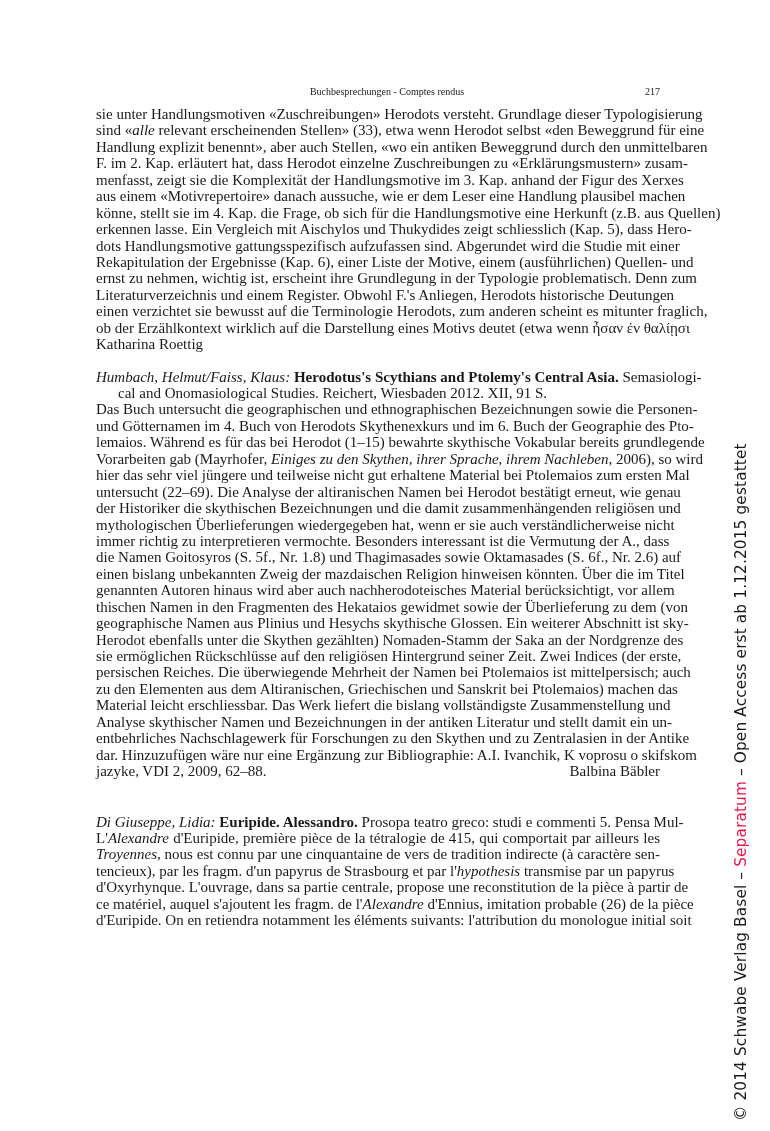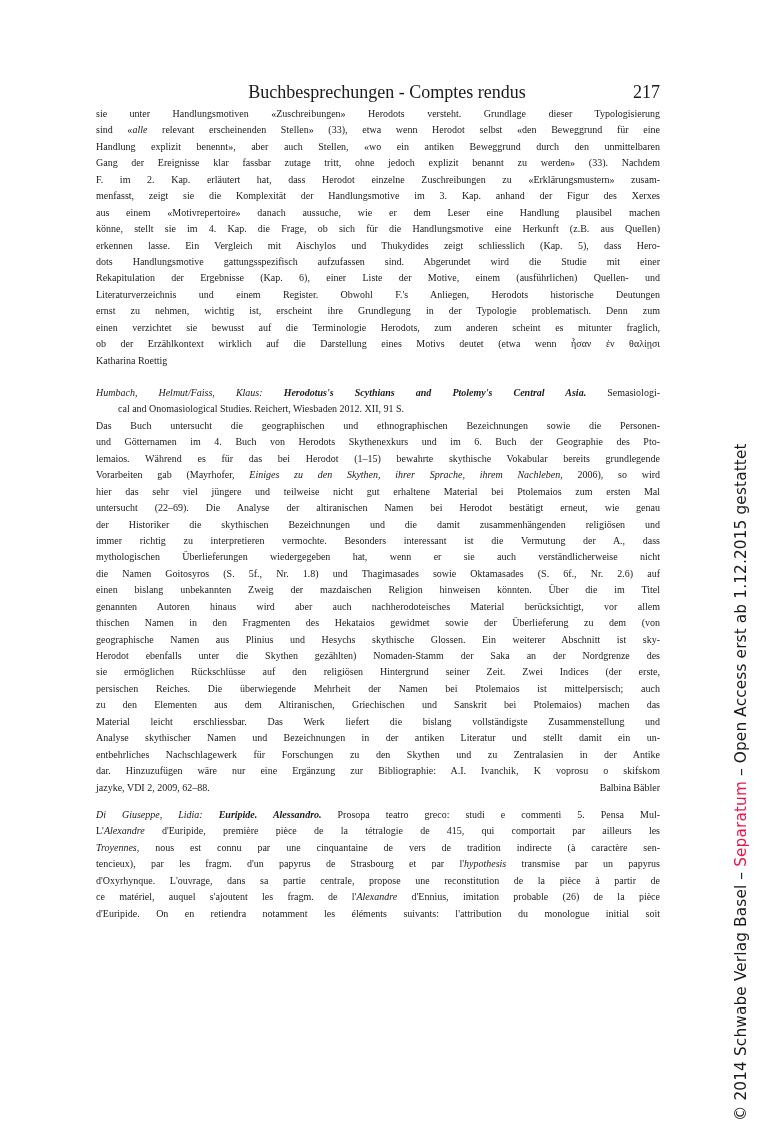--- a/index.html
+++ b/index.html
@@ -17,38 +17,38 @@
     }
     .page {
       position: absolute;
       left: 96px;
       top: 82px;
       width: 564px;
     }
     .running-header {
       position: relative;
       height: 20px;
-      font-size: 18px;
+      font-size: 10px;
       line-height: 20px;
     }
     .running-title {
       position: absolute;
       left: 0;
       right: 0;
       text-align: center;
       padding-left: 18px;
     }
     .page-number {
       position: absolute;
       right: 0;
       top: 0;
     }
     .body-text {
       margin-top: 4px;
-      font-size: 10px;
+      font-size: 15px;
       line-height: 16.45px;
       text-align: justify;
     }
     .line {
       display: block;
       text-align: justify;
       text-align-last: justify;
       white-space: nowrap;
       height: 16.45px;
     }
@@ -61,24 +61,24 @@
     .signed {
       display: flex;
       justify-content: space-between;
       height: 16.45px;
       white-space: nowrap;
     }
     .review {
       margin-top: 16px;
     }
     .review + .review {
-      margin-top: 11px;
+      margin-top: 34px;
     }
     i { font-style: italic; }
-    b { font-weight: bold; font-style: italic; }
+    b { font-weight: bold; }
 
     .sidebar {
       position: absolute;
       left: 729px;
       top: 1121px;
       transform-origin: 0 0;
       transform: rotate(-90deg);
       white-space: nowrap;
       font-family: "DejaVu Sans", "Liberation Sans", sans-serif;
       font-size: 15.3px;
@@ -97,49 +97,48 @@
 
   <div class="running-header">
     <span class="running-title">Buchbesprechungen - Comptes rendus</span>
     <span class="page-number">217</span>
   </div>
 
   <div class="body-text">
     <span class="line">sie unter Handlungsmotiven «Zuschreibungen» Herodots versteht. Grundlage dieser Typologisierung</span>
     <span class="line"><span>sind «</span><i>alle</i><span> relevant erscheinenden Stellen» (33), etwa wenn Herodot selbst «den Beweggrund für eine</span></span>
     <span class="line">Handlung explizit benennt», aber auch Stellen, «wo ein antiken Beweggrund durch den unmittelbaren</span>
-    <span class="line">Gang der Ereignisse klar fassbar zutage tritt, ohne jedoch explizit benannt zu werden» (33). Nachdem</span>
     <span class="line">F. im 2. Kap. erläutert hat, dass Herodot einzelne Zuschreibungen zu «Erklärungsmustern» zusam-</span>
     <span class="line">menfasst, zeigt sie die Komplexität der Handlungsmotive im 3. Kap. anhand der Figur des Xerxes</span>
     <span class="line">aus einem «Motivrepertoire» danach aussuche, wie er dem Leser eine Handlung plausibel machen</span>
     <span class="line">könne, stellt sie im 4. Kap. die Frage, ob sich für die Handlungsmotive eine Herkunft (z.B. aus Quellen)</span>
     <span class="line">erkennen lasse. Ein Vergleich mit Aischylos und Thukydides zeigt schliesslich (Kap. 5), dass Hero-</span>
     <span class="line">dots Handlungsmotive gattungsspezifisch aufzufassen sind. Abgerundet wird die Studie mit einer</span>
     <span class="line">Rekapitulation der Ergebnisse (Kap. 6), einer Liste der Motive, einem (ausführlichen) Quellen- und</span>
+    <span class="line">ernst zu nehmen, wichtig ist, erscheint ihre Grundlegung in der Typologie problematisch. Denn zum</span>
     <span class="line">Literaturverzeichnis und einem Register. Obwohl F.'s Anliegen, Herodots historische Deutungen</span>
-    <span class="line">ernst zu nehmen, wichtig ist, erscheint ihre Grundlegung in der Typologie problematisch. Denn zum</span>
     <span class="line">einen verzichtet sie bewusst auf die Terminologie Herodots, zum anderen scheint es mitunter fraglich,</span>
     <span class="line">ob der Erzählkontext wirklich auf die Darstellung eines Motivs deutet (etwa wenn ἦσαν ἐν θαλίῃσι</span>
     <div class="signed">
       <span>Katharina Roettig</span>
     </div>
   </div>
 
   <div class="body-text review">
     <span class="line"><i>Humbach, Helmut/Faiss, Klaus:</i> <b>Herodotus's Scythians and Ptolemy's Central Asia.</b><span> Semasiologi-</span></span>
     <span class="line last indent">cal and Onomasiological Studies. Reichert, Wiesbaden 2012. XII, 91 S.</span>
     <span class="line">Das Buch untersucht die geographischen und ethnographischen Bezeichnungen sowie die Personen-</span>
     <span class="line">und Götternamen im 4. Buch von Herodots Skythenexkurs und im 6. Buch der Geographie des Pto-</span>
     <span class="line">lemaios. Während es für das bei Herodot (1–15) bewahrte skythische Vokabular bereits grundlegende</span>
     <span class="line"><span>Vorarbeiten gab (Mayrhofer, </span><i>Einiges zu den Skythen, ihrer Sprache, ihrem Nachleben</i><span>, 2006), so wird</span></span>
     <span class="line">hier das sehr viel jüngere und teilweise nicht gut erhaltene Material bei Ptolemaios zum ersten Mal</span>
     <span class="line">untersucht (22–69). Die Analyse der altiranischen Namen bei Herodot bestätigt erneut, wie genau</span>
     <span class="line">der Historiker die skythischen Bezeichnungen und die damit zusammenhängenden religiösen und</span>
+    <span class="line">mythologischen Überlieferungen wiedergegeben hat, wenn er sie auch verständlicherweise nicht</span>
     <span class="line">immer richtig zu interpretieren vermochte. Besonders interessant ist die Vermutung der A., dass</span>
-    <span class="line">mythologischen Überlieferungen wiedergegeben hat, wenn er sie auch verständlicherweise nicht</span>
     <span class="line">die Namen Goitosyros (S. 5f., Nr. 1.8) und Thagimasades sowie Oktamasades (S. 6f., Nr. 2.6) auf</span>
     <span class="line">einen bislang unbekannten Zweig der mazdaischen Religion hinweisen könnten. Über die im Titel</span>
     <span class="line">genannten Autoren hinaus wird aber auch nachherodoteisches Material berücksichtigt, vor allem</span>
     <span class="line">thischen Namen in den Fragmenten des Hekataios gewidmet sowie der Überlieferung zu dem (von</span>
     <span class="line">geographische Namen aus Plinius und Hesychs skythische Glossen. Ein weiterer Abschnitt ist sky-</span>
     <span class="line">Herodot ebenfalls unter die Skythen gezählten) Nomaden-Stamm der Saka an der Nordgrenze des</span>
     <span class="line">sie ermöglichen Rückschlüsse auf den religiösen Hintergrund seiner Zeit. Zwei Indices (der erste,</span>
     <span class="line">persischen Reiches. Die überwiegende Mehrheit der Namen bei Ptolemaios ist mittelpersisch; auch</span>
     <span class="line">zu den Elementen aus dem Altiranischen, Griechischen und Sanskrit bei Ptolemaios) machen das</span>
     <span class="line">Material leicht erschliessbar. Das Werk liefert die bislang vollständigste Zusammenstellung und</span>

